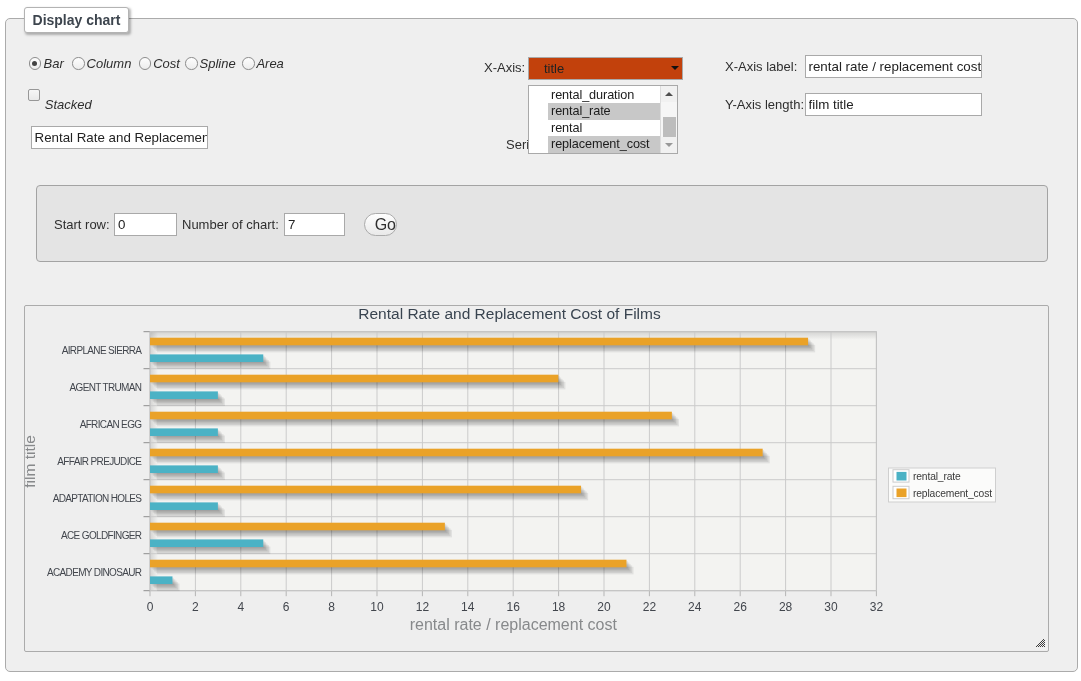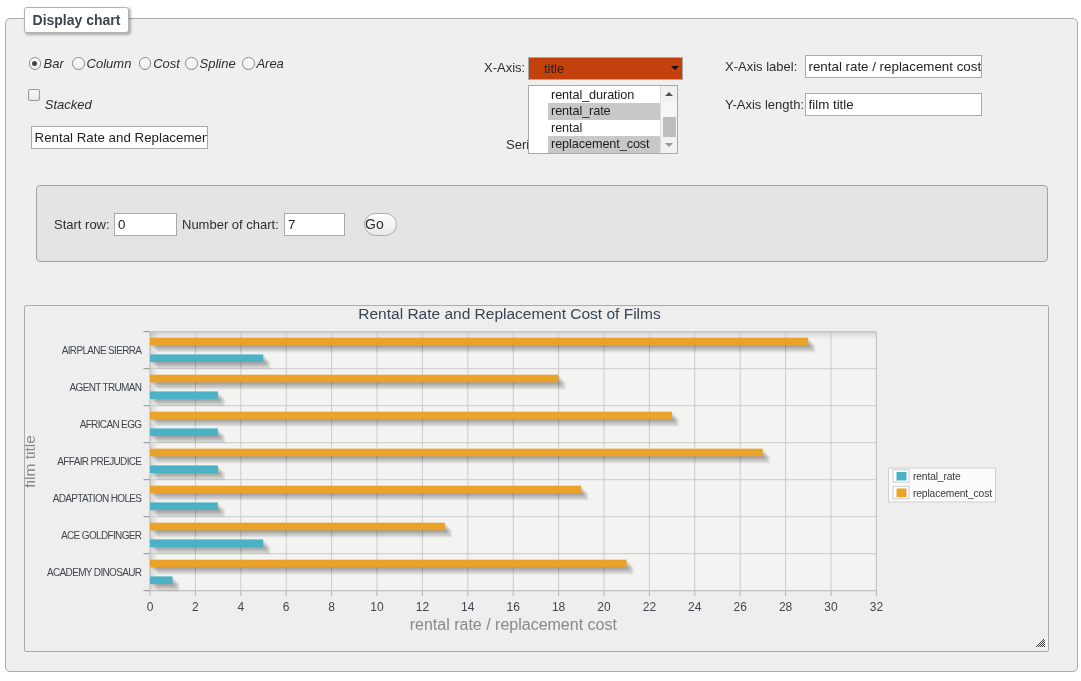--- a/index.html
+++ b/index.html
@@ -33,21 +33,21 @@
 #sb .btn { position:absolute; left:0; width:16.5px; height:16px; background:#f1f1f1; }
 #sb .tri-u { position:absolute; left:4.2px; top:6px; width:0; height:0;
   border-left:4px solid transparent; border-right:4px solid transparent; border-bottom:4.5px solid #4f4f4f; }
 #sb .tri-d { position:absolute; left:4.2px; top:6px; width:0; height:0;
   border-left:4px solid transparent; border-right:4px solid transparent; border-top:4.5px solid #989898; }
 #sb .thumb { position:absolute; left:1.5px; top:31px; width:13px; height:20px; background:#bdbdbd; }
 #panel { position:absolute; left:36px; top:185px; width:1012px; height:77px;
   background:#e4e4e4; border:1px solid #a3a3a3; border-radius:4px; }
 #go { position:absolute; left:364px; top:212.5px; width:33px; height:23px;
   background:linear-gradient(#fefefe,#e9e9e9); border:1px solid #ababab; border-radius:11.5px;
-  font-size:14px; color:#2f2f2f; text-align:left; line-height:21px; font-weight:normal; }
+  font-size:16px; color:#2f2f2f; text-align:right; line-height:21px; font-weight:normal; }
 #chart { position:absolute; left:24px; top:304.5px; width:1024.5px; height:347px;
   background:#eeeeee; border:1px solid #ababab; border-radius:2px; }
 </style></head>
 <body>
 <div id="fs"></div>
 <div id="legend">Display chart</div>
 
 <div class="radio on" style="left:28.6px"></div>
 <span class="rlab" style="left:43.6px">Bar</span>
 <div class="radio" style="left:72px"></div>

